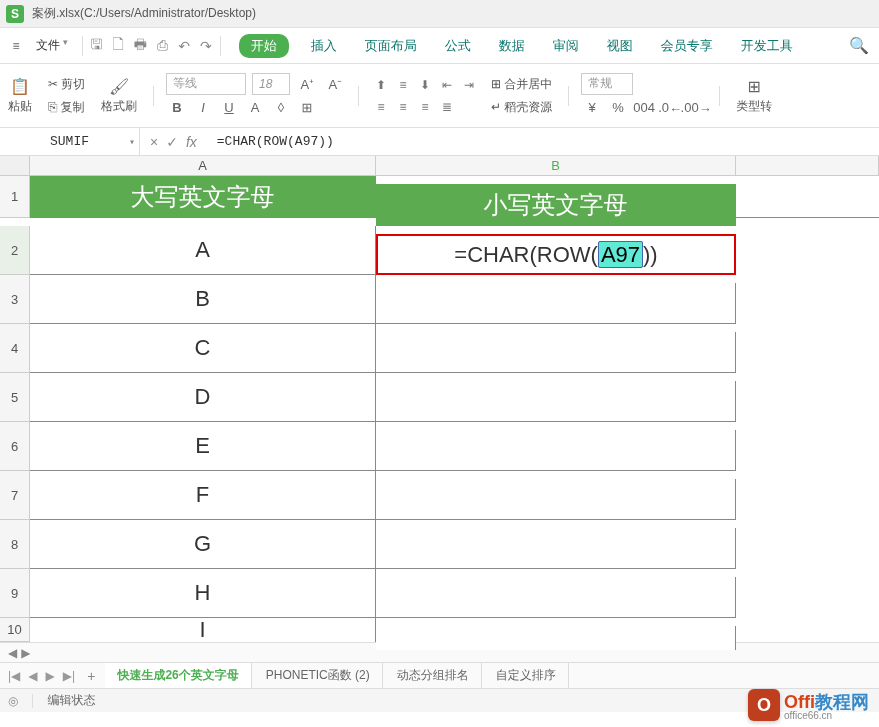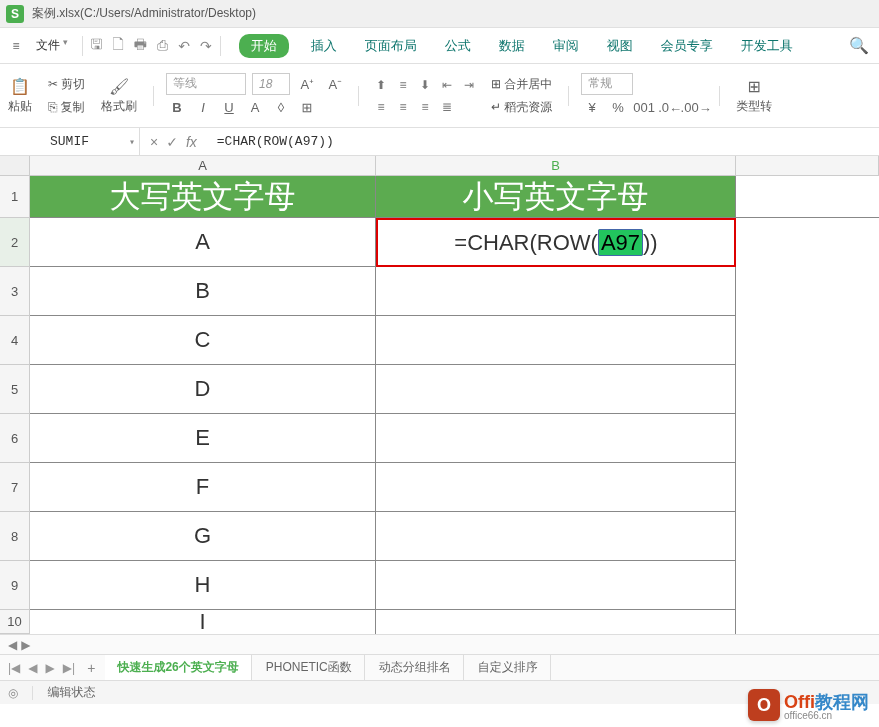--- a/index.html
+++ b/index.html
@@ -52,30 +52,30 @@
     .corner { width: 30px; border-right: 1px solid #ccc; border-bottom: 1px solid #ccc; background: #f0f0f0; }
     .col-h { border-right: 1px solid #ccc; border-bottom: 1px solid #ccc; display: flex; align-items: center; justify-content: center; color: #555; font-size: 13px; }
     .col-h.a { width: 346px; }
     .col-h.b { width: 360px; color: #4CAF50; }
     .col-h.rest { flex: 1; }
     .rows { }
     .row { display: flex; }
     .row-h { width: 30px; border-right: 1px solid #ccc; border-bottom: 1px solid #ccc; background: #f5f5f5; display: flex; align-items: center; justify-content: center; color: #555; font-size: 13px; }
     .cell { border-right: 1px solid #888; border-bottom: 1px solid #888; display: flex; align-items: center; justify-content: center; font-size: 22px; background: #fff; }
     .cell.a { width: 346px; }
-    .cell.b { width: 360px; }
+    .cell.b { width: 360px; margin-top: 8px; }
     .cell.rest { flex: 1; border-right: 1px solid #ddd; border-bottom: none; }
-    .row.header .cell { background: #5CAB50; color: #fff; font-size: 31px; height: 42px; border-right: 1px solid #888; border-bottom: 1px solid #888; }
+    .row.header .cell { background: #5CAB50; color: #fff; font-size: 24px; height: 42px; border-right: 1px solid #888; border-bottom: 1px solid #888; }
     .row.header .row-h { height: 42px; }
     .row.data { height: 49px; }
     .row.data .row-h { height: 49px; }
     .row.data .cell.a { font-family: Arial; }
     .row.r2 .cell.b { border: 2px solid #d00; position: relative; }
     .formula-cell { font-family: Arial; font-size: 22px; color: #000; }
-    .formula-cell .ref { background: #22c55e; border: 1px solid #46a; padding: 0 2px; border-radius: 2px; }
+    .formula-cell .ref { background: #5eead4; border: 1px solid #46a; padding: 0 2px; border-radius: 2px; }
     .formula-cell .p1 { color: #333; }
     .row.r2 .row-h { background: #e8f0e8; }
     .row.last { height: 24px; }
     .row.last .row-h { height: 24px; }
     .row.last .cell { height: 24px; border-bottom: none; }
     
     
     .scroll-area { height: 20px; border-top: 1px solid #ddd; display: flex; align-items: center; background: #fafafa; }
     .scroll-btns { display: flex; gap: 4px; padding: 0 8px; color: #888; }
     .scroll-btns span { cursor: pointer; font-size: 12px; }
@@ -200,21 +200,21 @@
       <span>↵</span>
       <span>稻壳资源</span>
     </div>
   </div>
   <div class="divider-v"></div>
   <div class="ribbon-group">
     <div class="font-sel" style="width:52px">常规</div>
     <div class="fmt-btns">
       <span class="fmt-btn">¥</span>
       <span class="fmt-btn">%</span>
-      <span class="fmt-btn">001</span>
+      <span class="fmt-btn">004</span>
       <span class="fmt-btn">.0←</span>
       <span class="fmt-btn">.00→</span>
     </div>
   </div>
   <div class="divider-v"></div>
   <div class="rib-btn-lg">
     <span class="rib-ico">⊞</span>
     <span>类型转</span>
   </div>
 </div>
@@ -316,21 +316,21 @@
 
 <div class="sheet-tabs">
   <div class="nav-btns">
     <span>|◀</span>
     <span>◀</span>
     <span>▶</span>
     <span>▶|</span>
   </div>
   <span class="add-sheet">+</span>
   <div class="s-tab active">快速生成26个英文字母</div>
-  <div class="s-tab">PHONETIC函数</div>
+  <div class="s-tab">PHONETIC函数 (2)</div>
   <div class="s-tab">动态分组排名</div>
   <div class="s-tab">自定义排序</div>
 </div>
 
 <div class="status-bar">
   <span class="status-ico">◎</span>
   <div class="divider-v" style="height:14px;"></div>
   <span>编辑状态</span>
 </div>
 

